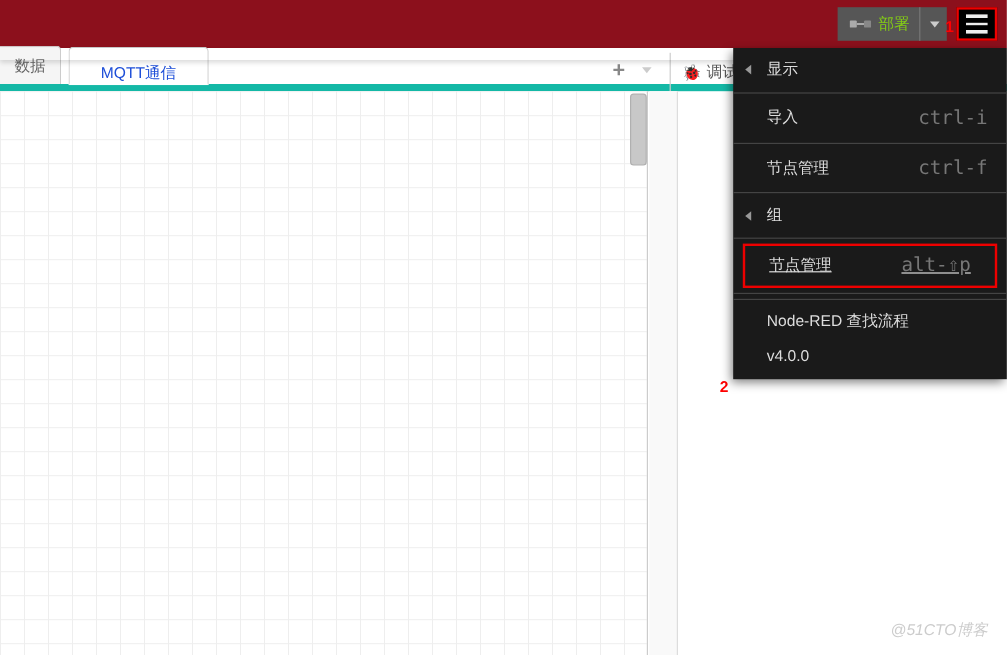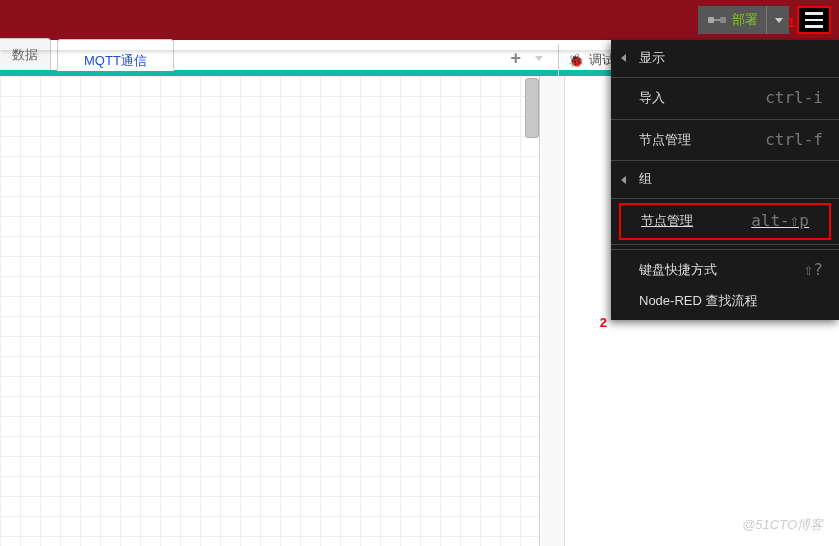--- a/index.html
+++ b/index.html
@@ -120,24 +120,23 @@
         <span>组</span>
       </div>
     <div class="menu-sep"></div>
     <div class="menu-item menu-highlight">
         <span>节点管理</span>
         <span class="shortcut">alt-⇧p</span>
       </div>
     <div class="menu-sep"></div>
     <div class="menu-sep"></div>
     <div class="menu-item">
-        <span>键盘快捷方式</span>
-        <span class="shortcut">⇧?</span>
+        <span>Node-RED 查找流程</span>
       </div>
     <div class="menu-item">
-        <span>Node-RED 查找流程</span>
+        <span>v4.0.0</span>
       </div>
   </div>
 </div>
 
 <span class="annotation ann2">2</span>
 
 <div class="watermark">@51CTO博客</div>
 
 </body></html>

